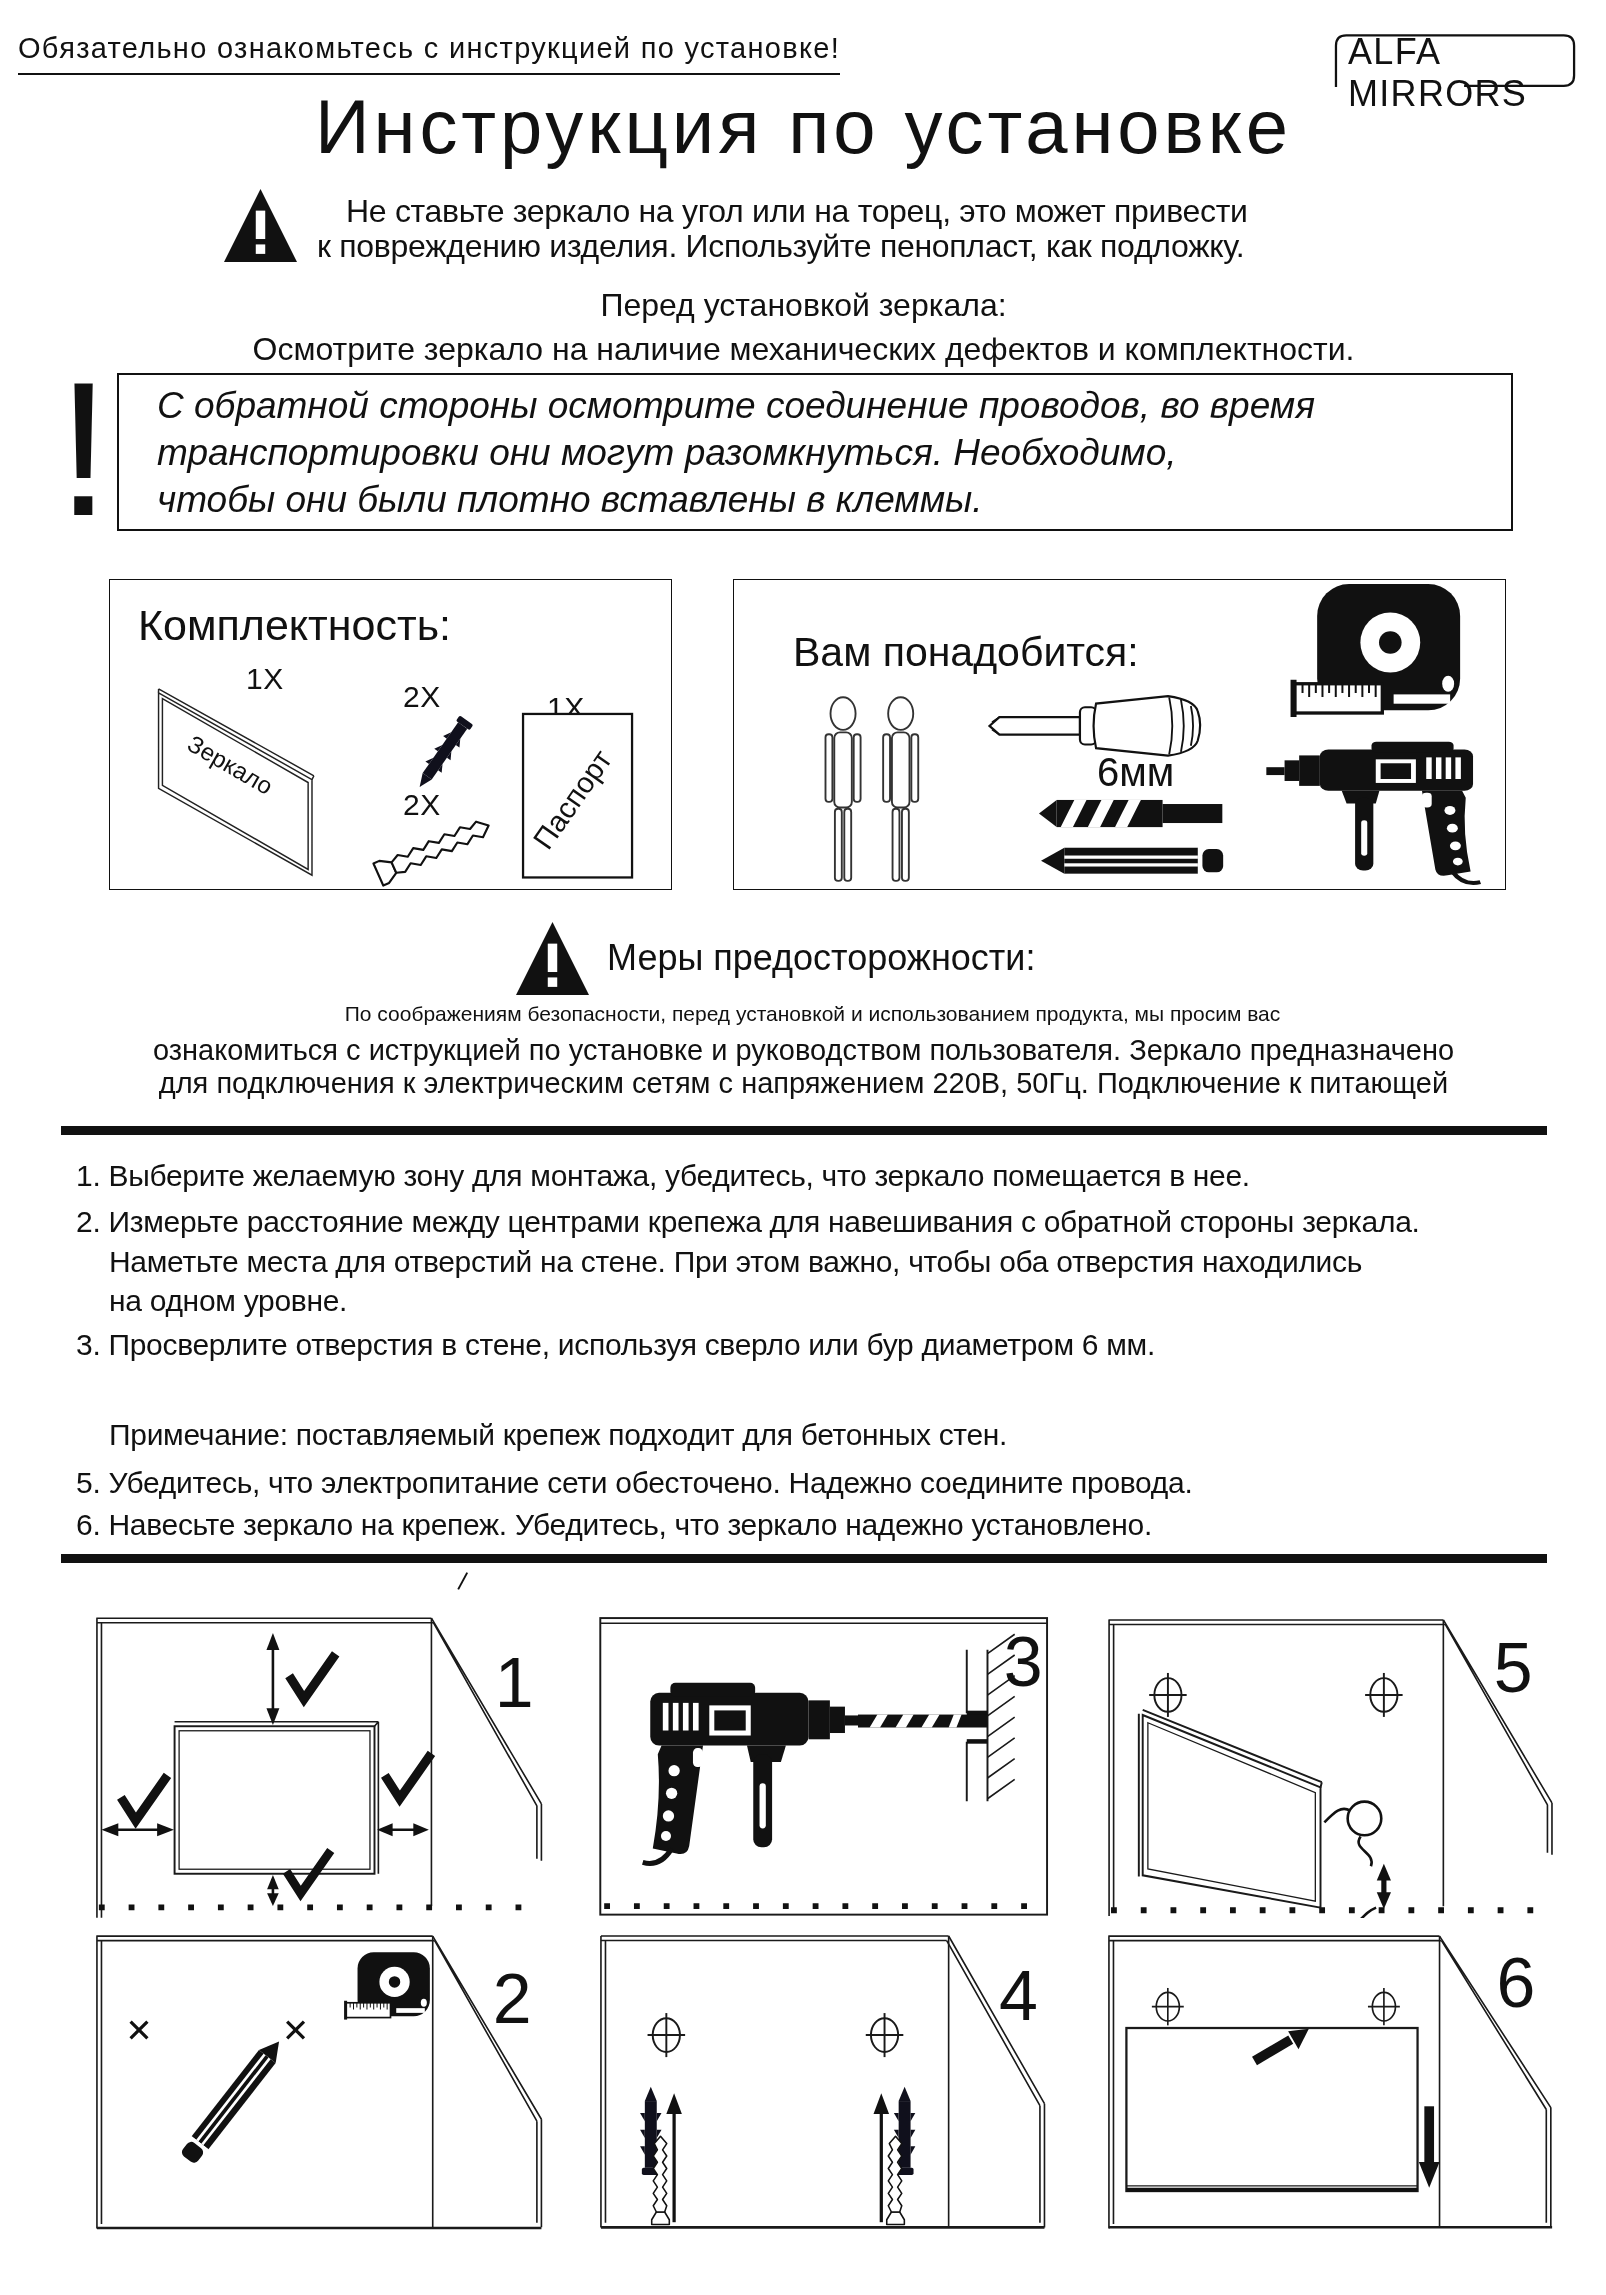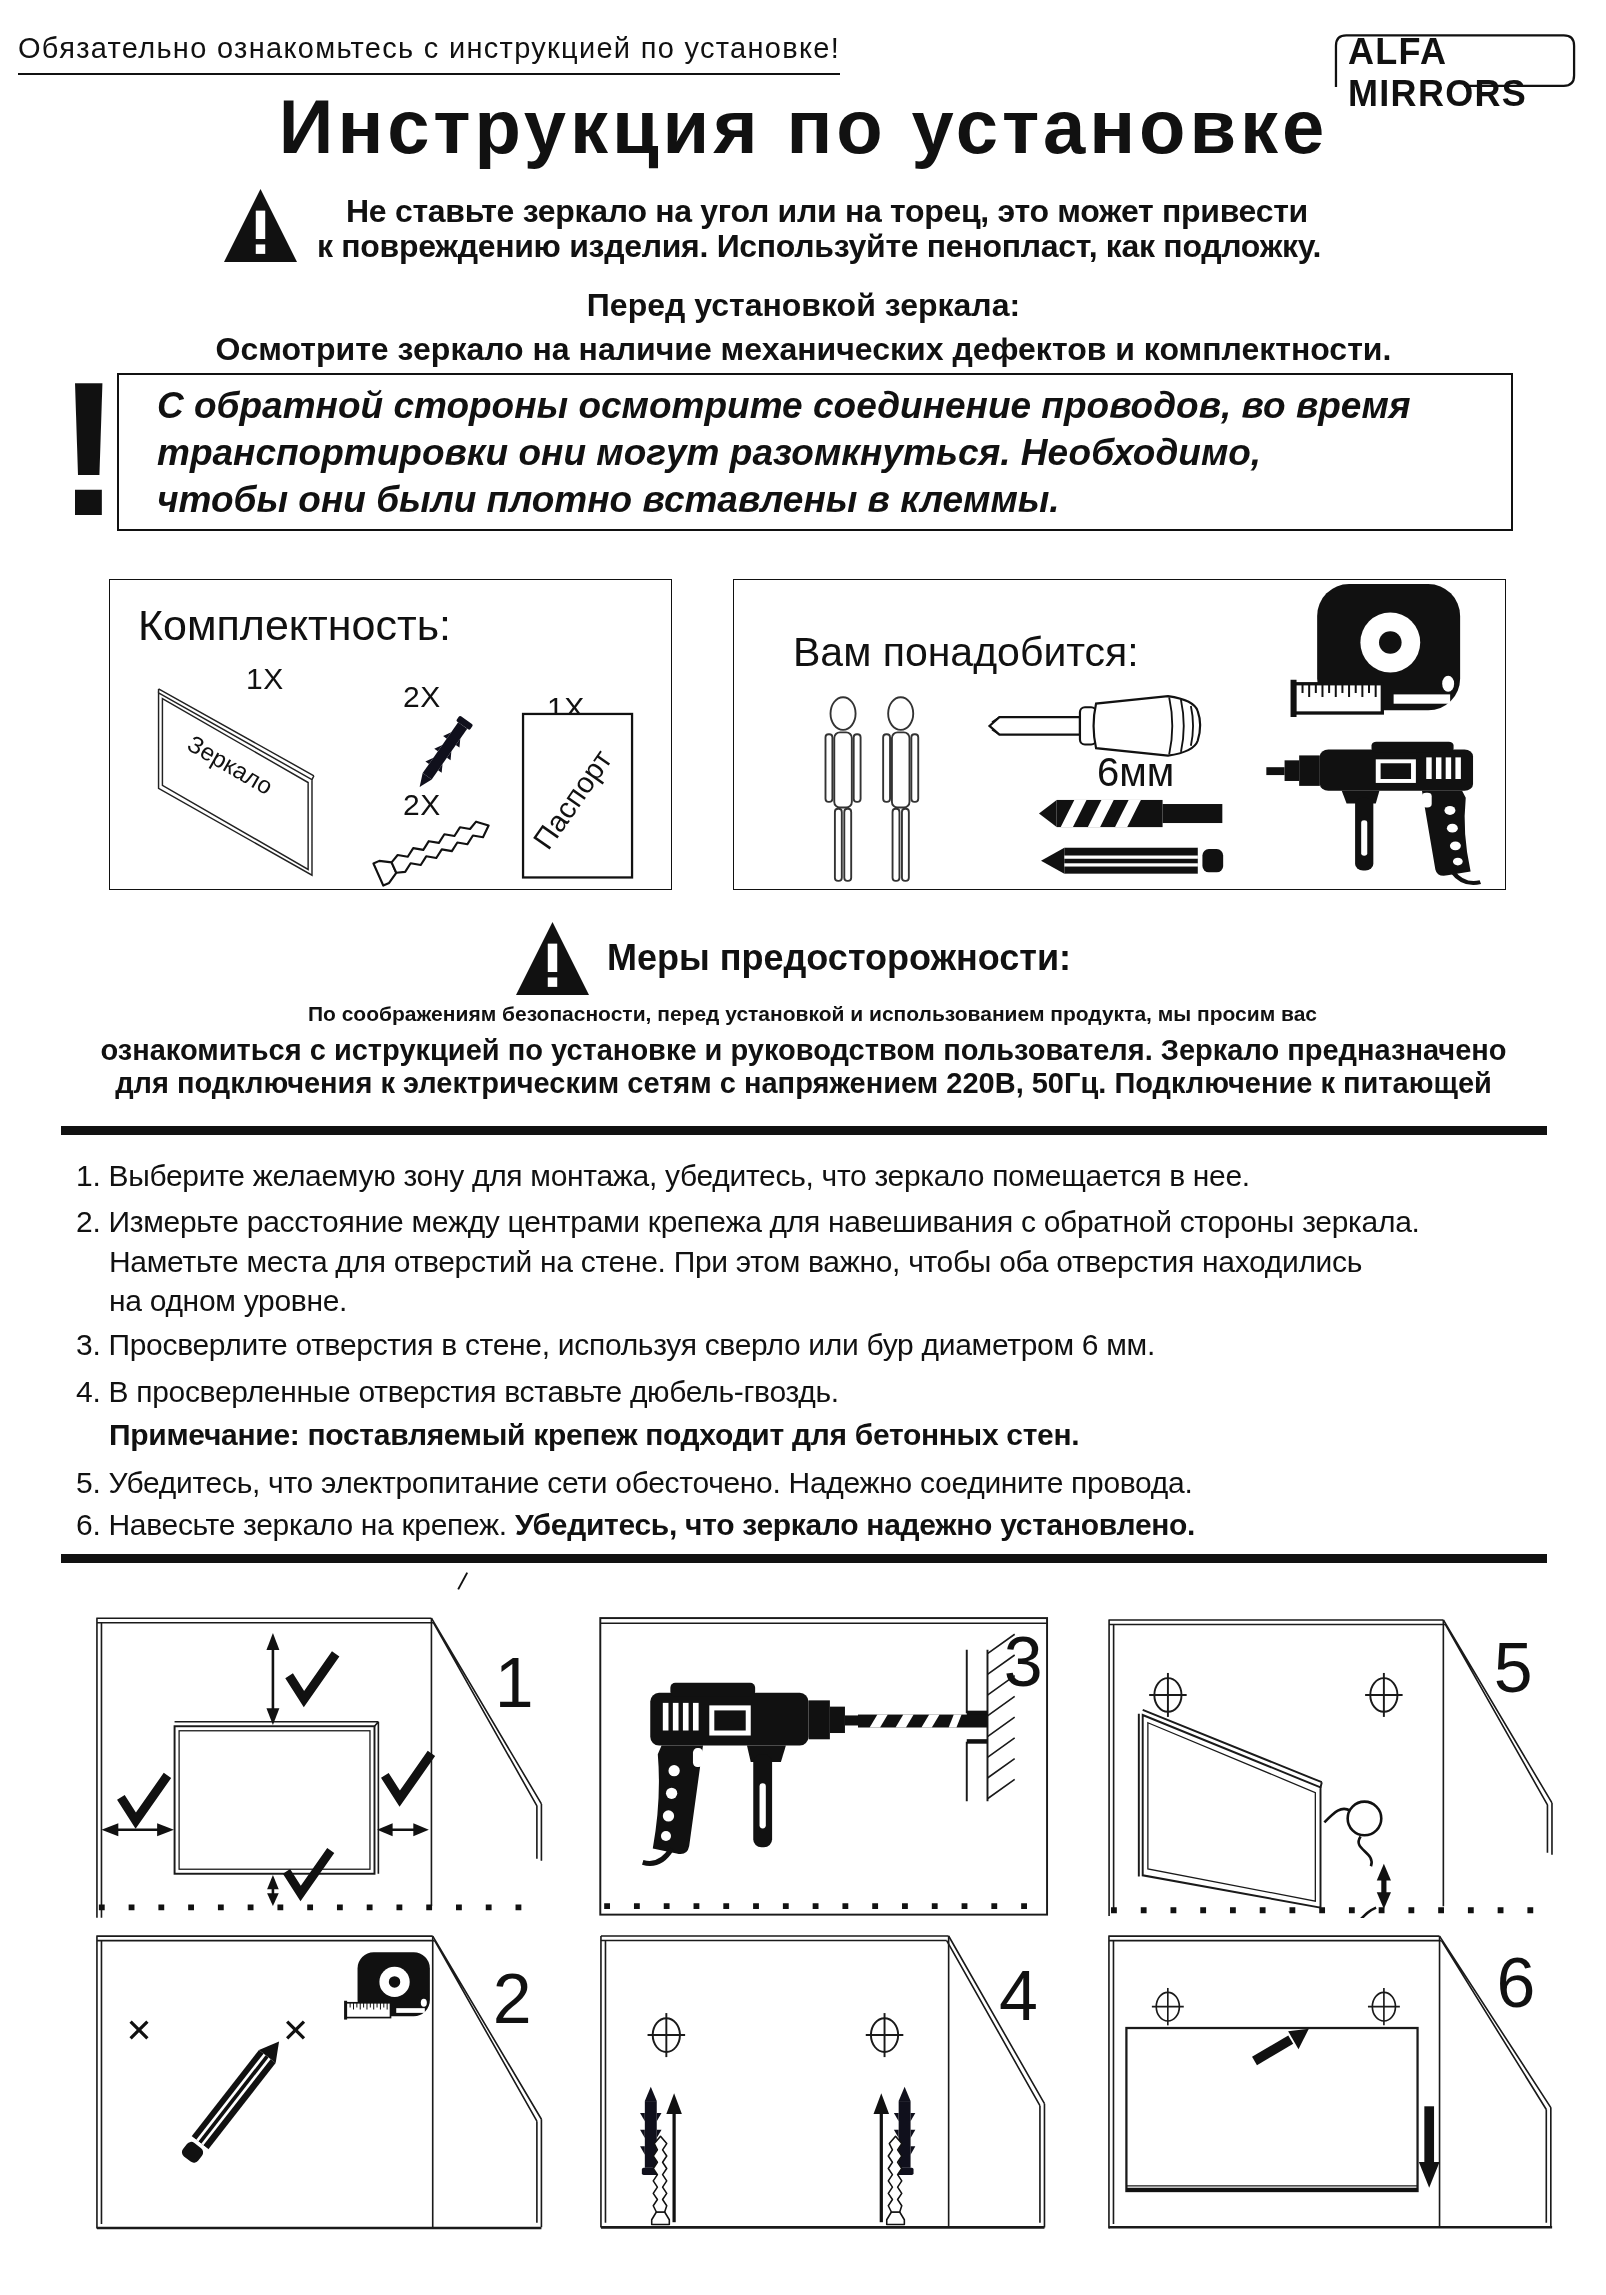--- a/index.html
+++ b/index.html
@@ -1,19 +1,19 @@
 <!DOCTYPE html>
 <html style="font-size:10.4px"><head>
 <meta charset="utf-8">
 <style>
   html,body{margin:0;padding:0;background:#888;}
   .page{position:relative;width:1607px;height:2295px;background:#fff;color:#111;
         font-family:"Liberation Sans",sans-serif;overflow:hidden;}
   .abs{position:absolute;}
-  .b{font-weight:bold;}
+  .b{font-weight:normal;}
   .i{font-style:italic;}
   .ctr{left:0;width:1607px;text-align:center;}
   .step{font-size:30px;letter-spacing:-0.3px;white-space:nowrap;}
   .rule{background:#111;height:9px;}
   .pn{font:400 108px "Liberation Sans",sans-serif;fill:#111;}
   .kq{font-size:30px;letter-spacing:0.6px;}
   svg{display:block;}
   .boxline{border:2.6px solid #111;}
   .thinbox{border:1.9px solid #111;}
 </style>
@@ -212,21 +212,20 @@
   <div class="abs b ctr" style="top:1034px;font-size:29px;">ознакомиться с иструкцией по установке и руководством пользователя. Зеркало предназначено</div>
   <div class="abs b ctr" style="top:1067px;font-size:29px;">для подключения к электрическим сетям с напряжением 220В, 50Гц. Подключение к питающей</div>
 
   <div class="abs rule" style="left:61px;top:1126px;width:1486px;"></div>
 
   <div class="abs step" style="left:76px;top:1159px">1. Выберите желаемую зону для монтажа, убедитесь, что зеркало помещается в нее.</div>
   <div class="abs step" style="left:76px;top:1205px">2. Измерьте расстояние между центрами крепежа для навешивания с обратной стороны зеркала.</div>
   <div class="abs step" style="left:109px;top:1245px">Наметьте места для отверстий на стене. При этом важно, чтобы оба отверстия находились</div>
   <div class="abs step" style="left:109px;top:1284px">на одном уровне.</div>
   <div class="abs step" style="left:76px;top:1328px">3. Просверлите отверстия в стене, используя сверло или бур диаметром 6 мм.</div>
-  <div class="abs step" style="left:76px;top:1375px">4. В просверленные отверстия вставьте дюбель-гвоздь.</div>
   <div class="abs step b" style="left:109px;top:1418px">Примечание: поставляемый крепеж подходит для бетонных стен.</div>
   <div class="abs step" style="left:76px;top:1466px">5. Убедитесь, что электропитание сети обесточено. Надежно соедините провода.</div>
   <div class="abs step" style="left:76px;top:1508px"><span>6. Навесьте зеркало на крепеж. </span><span class="b">Убедитесь, что зеркало надежно установлено.</span></div>
 
   <div class="abs rule" style="left:61px;top:1554px;width:1486px;"></div>
 
   <svg class="abs" style="left:453px;top:1570px" width="19.4" height="22" viewBox="0 0 30 34">
     <line x1="22" y1="4" x2="8" y2="30" stroke="#111" stroke-width="3"></line>
   </svg>
 

